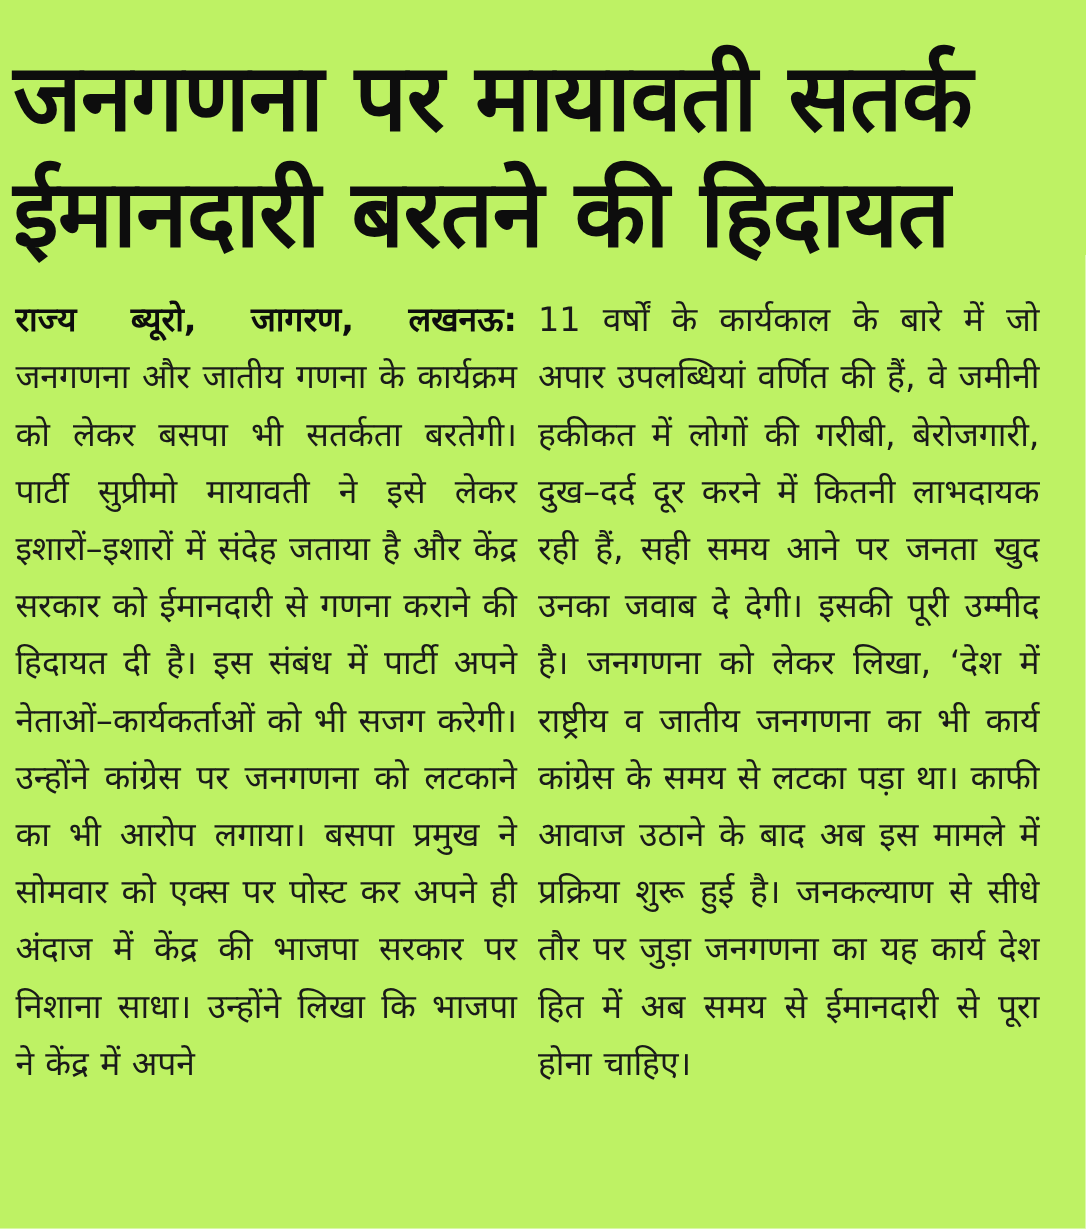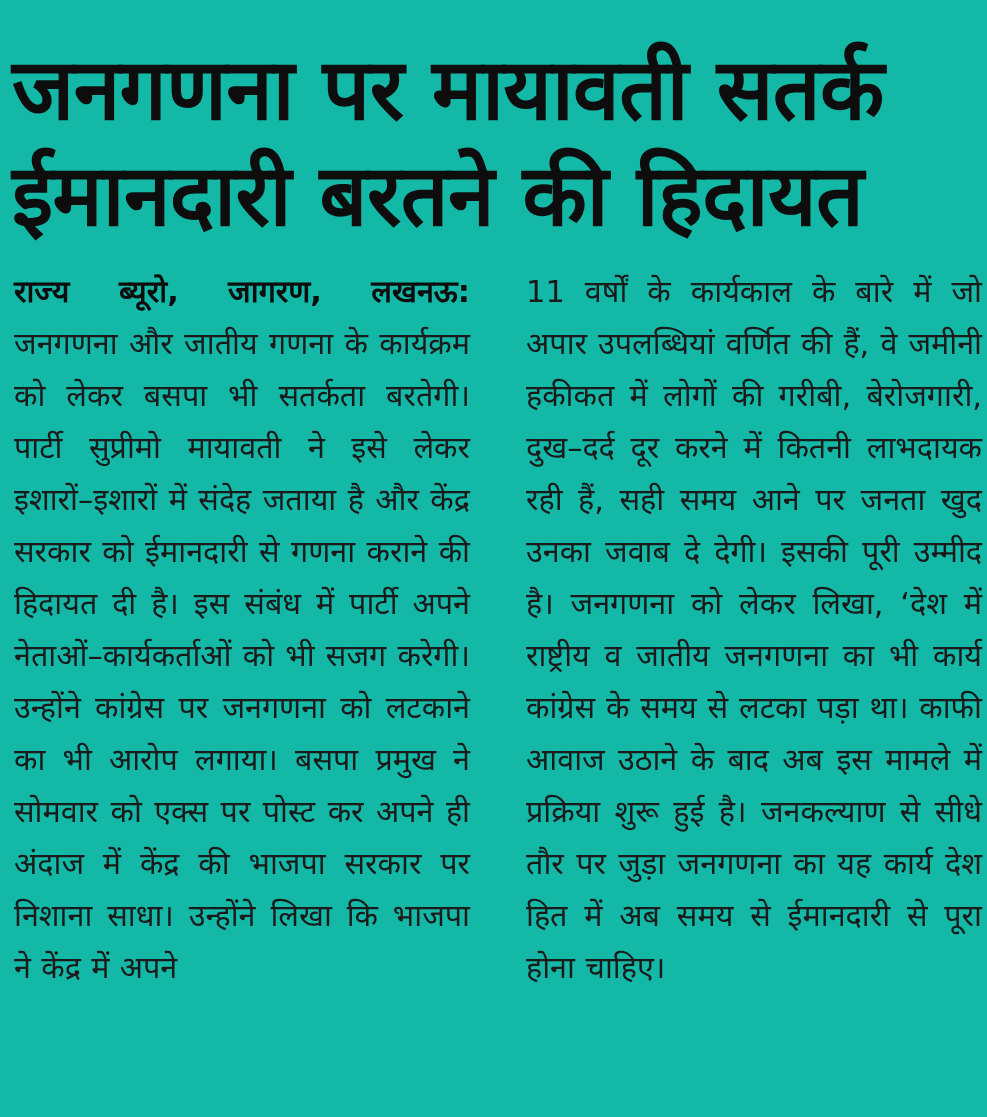--- a/index.html
+++ b/index.html
@@ -13,21 +13,21 @@
     height: 1117px;
     font-family: "Liberation Sans", "DejaVu Sans", sans-serif;
     color: #111111;
     overflow: hidden;
   }
 
   .clipping {
     position: relative;
     width: 987px;
     height: 1117px;
-    background: #14b8a6;
+    background: #bef264;
     box-sizing: border-box;
     padding: 0;
   }
 
   
   .headline {
     padding: 34px 12px 0 12px;
   }
   .headline-line {
     font-family: "DejaVu Sans", "Liberation Sans", sans-serif;
@@ -39,21 +39,21 @@
     white-space: nowrap;
     transform: scaleX(0.985);
     transform-origin: left center;
   }
   .headline-line.l1 { font-size: 85px; }
   .headline-line.l2 { font-size: 85px; margin-top: -6px; }
 
   
   .columns {
     display: flex;
-    gap: 56px;
+    gap: 19px;
     padding: 14px 14px 0 14px;
     box-sizing: border-box;
   }
   .column {
     width: 456px;
     flex: 0 0 456px;
   }
   .body-text {
     font-family: "DejaVu Sans", "Liberation Sans", sans-serif;
     font-size: 30.5px;

